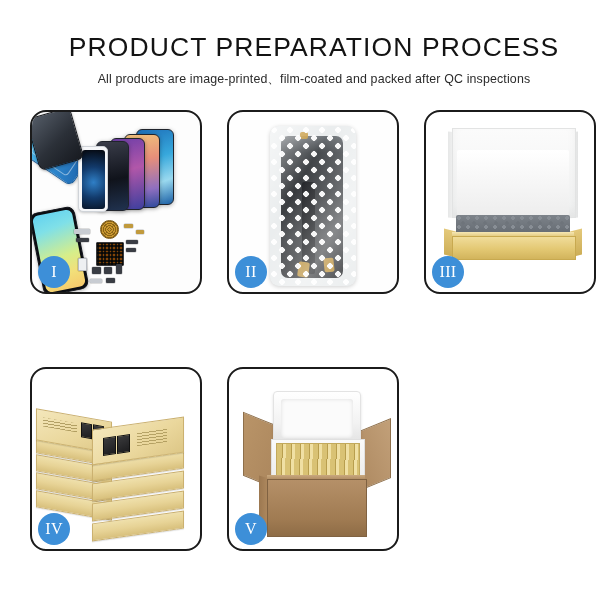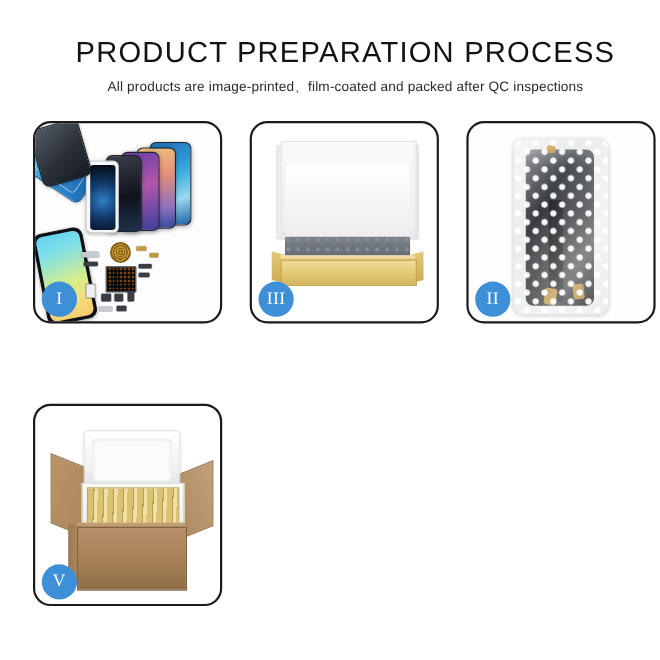--- a/index.html
+++ b/index.html
@@ -403,50 +403,77 @@
         <div class="bit" style="left:94px;top:136px;width:10px;height:4px;"></div>
         <div class="bit" style="left:60px;top:155px;width:9px;height:7px;"></div>
         <div class="bit" style="left:72px;top:155px;width:8px;height:7px;"></div>
         <div class="bit" style="left:84px;top:152px;width:6px;height:10px;"></div>
         <div class="bit lt" style="left:58px;top:167px;width:12px;height:4px;"></div>
         <div class="bit" style="left:74px;top:166px;width:9px;height:5px;"></div>
       </div>
       <div class="badge">I</div>
     </div>
 
+    <div class="panel p2">
+      <div class="panel-art">
+        <div class="bubble-pack">
+          <div class="bp-inner"></div>
+          <div class="bp-flex"></div>
+          <div class="bp-gold1"></div>
+          <div class="bp-gold2"></div>
+          <div class="bp-gold3"></div>
+          <div class="bp-bubbles"></div>
+          <div class="bp-sheen"></div>
+        </div>
+      </div>
+      <div class="badge">II</div>
+    </div>
+
     <div class="panel p3">
       <div class="panel-art">
         <div class="b3-flapL"></div>
         <div class="b3-flapR"></div>
         <div class="b3-lidback"></div>
         <div class="b3-foamwhite"></div>
         <div class="b3-greyfoam"></div>
         <div class="b3-sideL"></div>
         <div class="b3-sideR"></div>
         <div class="b3-rim"></div>
         <div class="b3-front"></div>
       </div>
       <div class="badge">III</div>
     </div>
 
-    <div class="panel p2">
+    <div class="panel p4">
       <div class="panel-art">
-        <div class="bubble-pack">
-          <div class="bp-inner"></div>
-          <div class="bp-flex"></div>
-          <div class="bp-gold1"></div>
-          <div class="bp-gold2"></div>
-          <div class="bp-gold3"></div>
-          <div class="bp-bubbles"></div>
-          <div class="bp-sheen"></div>
+        <div class="stack">
+
+          <div class="sbox" style="left:0px;  top:118px; width:74px; height:15px; transform:skewY(10deg);"></div>
+          <div class="sbox" style="left:0px;  top:100px; width:74px; height:15px; transform:skewY(10deg);"></div>
+          <div class="sbox" style="left:0px;  top:82px;  width:74px; height:15px; transform:skewY(10deg);"></div>
+          <div class="sbox" style="left:0px;  top:64px;  width:74px; height:15px; transform:skewY(10deg);"></div>
+          <div class="sbox top" style="left:0px; top:36px; width:74px; height:30px; transform:skewY(10deg);">
+            <div class="stxt" style="left:6px;  top:7px;  width:34px; height:9px; opacity:.6;"></div>
+            <div class="swin" style="left:44px; top:5px;  width:9px;  height:13px;"></div>
+            <div class="swin" style="left:56px; top:5px;  width:9px;  height:13px;"></div>
+          </div>
+
+          <div class="sbox" style="left:56px; top:138px; width:90px; height:16px; transform:skewY(-8deg);"></div>
+          <div class="sbox" style="left:56px; top:118px; width:90px; height:16px; transform:skewY(-8deg);"></div>
+          <div class="sbox" style="left:56px; top:98px;  width:90px; height:16px; transform:skewY(-8deg);"></div>
+          <div class="sbox" style="left:56px; top:78px;  width:90px; height:16px; transform:skewY(-8deg);"></div>
+          <div class="sbox top" style="left:56px; top:44px; width:90px; height:34px; transform:skewY(-8deg);">
+            <div class="swin" style="left:10px; top:9px;  width:11px; height:16px;"></div>
+            <div class="swin" style="left:24px; top:9px;  width:11px; height:16px;"></div>
+            <div class="stxt" style="left:44px; top:8px;  width:30px; height:14px; opacity:.55;"></div>
+          </div>
         </div>
       </div>
-      <div class="badge">II</div>
+      <div class="badge">IV</div>
     </div>
-
 
     <div class="panel p5">
       <div class="panel-art">
         <div class="c5-flapL"></div>
         <div class="c5-flapR"></div>
         <div class="c5-foamlid"></div>
         <div class="c5-liner"></div>
         <div class="c5-contents"></div>
         <div class="c5-bodyL"></div>
         <div class="c5-lip"></div>

